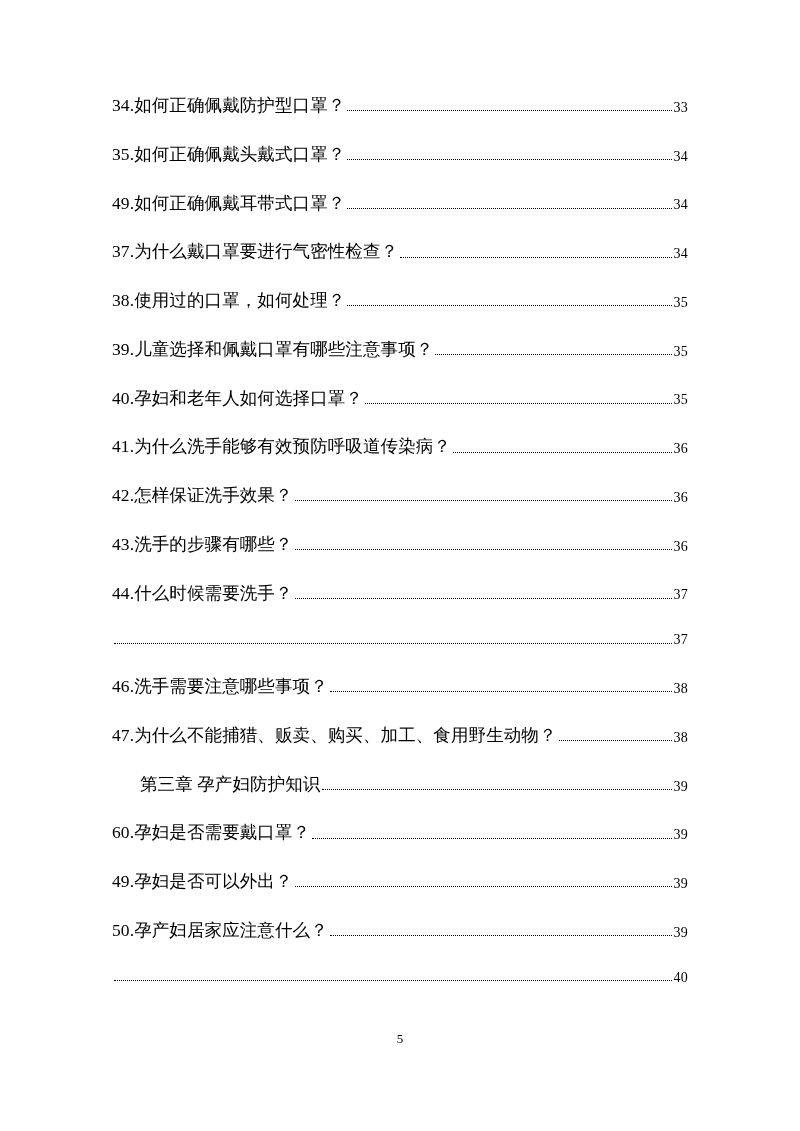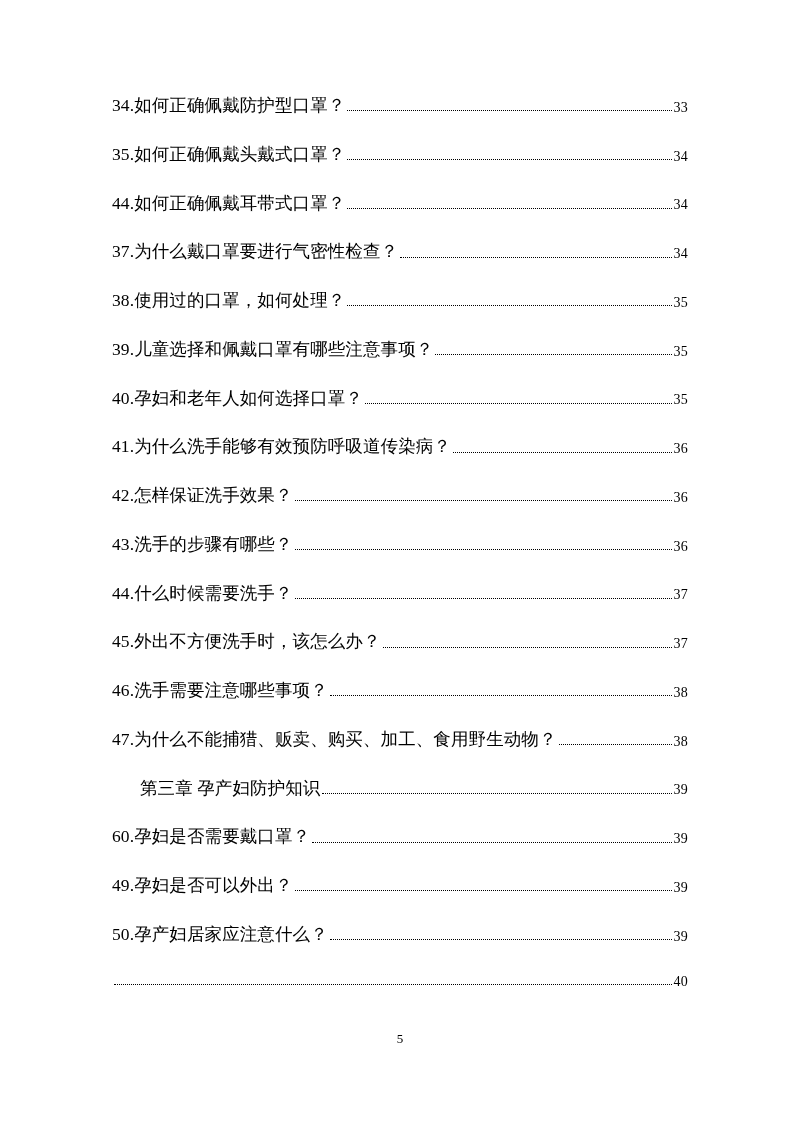--- a/index.html
+++ b/index.html
@@ -75,21 +75,21 @@
         <span class="entry-text">34.如何正确佩戴防护型口罩？</span>
         <span class="dots"></span>
         <span class="entry-page">33</span>
       </div>
       <div class="toc-entry">
         <span class="entry-text">35.如何正确佩戴头戴式口罩？</span>
         <span class="dots"></span>
         <span class="entry-page">34</span>
       </div>
       <div class="toc-entry">
-        <span class="entry-text">44.如何正确佩戴耳带式口罩？</span>
+        <span class="entry-text">49.如何正确佩戴耳带式口罩？</span>
         <span class="dots"></span>
         <span class="entry-page">34</span>
       </div>
       <div class="toc-entry">
         <span class="entry-text">37.为什么戴口罩要进行气密性检查？</span>
         <span class="dots"></span>
         <span class="entry-page">34</span>
       </div>
       <div class="toc-entry">
         <span class="entry-text">38.使用过的口罩，如何处理？</span>
@@ -120,21 +120,20 @@
         <span class="entry-text">43.洗手的步骤有哪些？</span>
         <span class="dots"></span>
         <span class="entry-page">36</span>
       </div>
       <div class="toc-entry">
         <span class="entry-text">44.什么时候需要洗手？</span>
         <span class="dots"></span>
         <span class="entry-page">37</span>
       </div>
       <div class="toc-entry">
-        <span class="entry-text">45.外出不方便洗手时，该怎么办？</span>
         <span class="dots"></span>
         <span class="entry-page">37</span>
       </div>
       <div class="toc-entry">
         <span class="entry-text">46.洗手需要注意哪些事项？</span>
         <span class="dots"></span>
         <span class="entry-page">38</span>
       </div>
       <div class="toc-entry">
         <span class="entry-text">47.为什么不能捕猎、贩卖、购买、加工、食用野生动物？</span>

